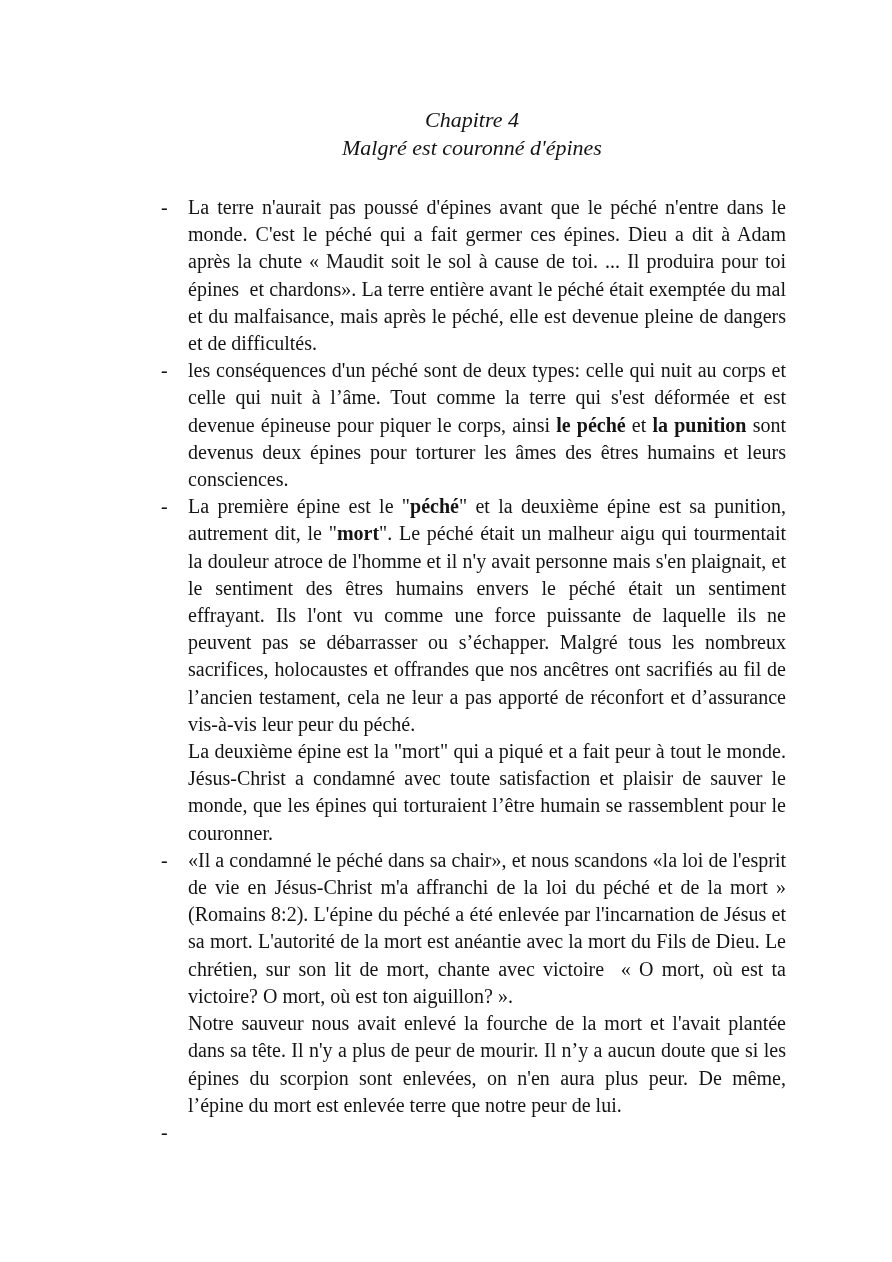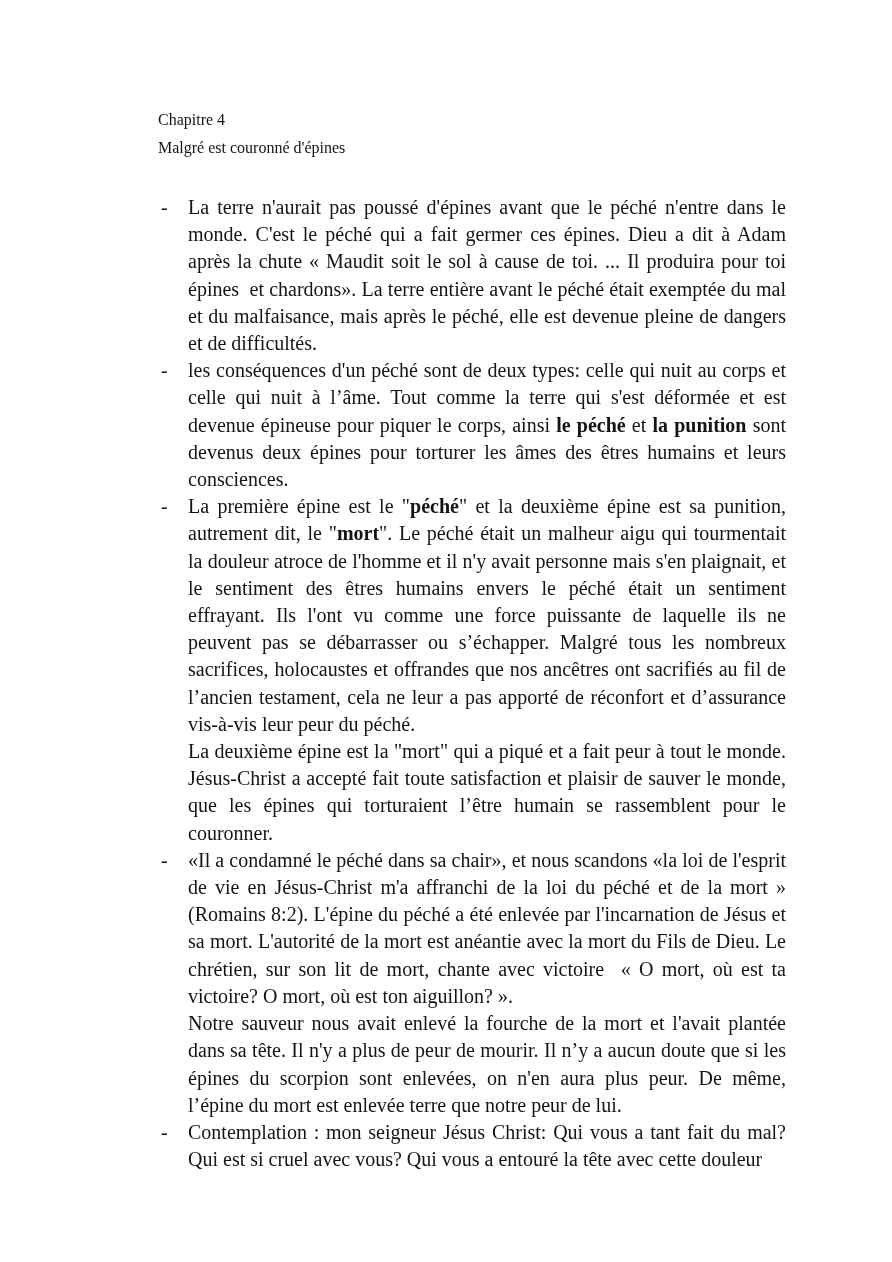--- a/index.html
+++ b/index.html
@@ -15,23 +15,24 @@
     color: #141414;
     overflow: hidden;
   }
   .page {
     position: absolute;
     left: 158px;
     top: 106px;
     width: 628px;
   }
   .title-block {
-    text-align: left;
-    font-size: 16px;
+    text-align: center;
+    font-size: 22px;
     line-height: 28px;
+    font-style: italic;
   }
   .doc-body {
     margin-top: 32px;
     font-size: 20px;
     line-height: 27.2px;
   }
   .para {
     position: relative;
     padding-left: 30px;
     text-align: justify;
@@ -52,18 +53,18 @@
 
 <div class="page">
   <div class="title-block">
     <div>Chapitre 4</div>
     <div>Malgré est couronné d'épines</div>
   </div>
   <div class="doc-body">
       <div class="para"><span class="marker">-</span><span class="run">La terre n'aurait pas poussé d'épines avant que le péché n'entre dans le monde. C'est le péché qui a fait germer ces épines. Dieu a dit à Adam après la chute « Maudit soit le sol à cause de toi. ... Il produira pour toi épines  et chardons». La terre entière avant le péché était exemptée du mal et du malfaisance, mais après le péché, elle est devenue pleine de dangers et de difficultés.</span></div>
       <div class="para"><span class="marker">-</span><span class="run">les conséquences d'un péché sont de deux types: celle qui nuit au corps et celle qui nuit à l’âme. Tout comme la terre qui s'est déformée et est devenue épineuse pour piquer le corps, ainsi </span><span class="run-bold">le péché</span><span class="run"> et </span><span class="run-bold">la punition</span><span class="run"> sont devenus deux épines pour torturer les âmes des êtres humains et leurs consciences.</span></div>
       <div class="para"><span class="marker">-</span><span class="run">La première épine est le "</span><span class="run-bold">péché</span><span class="run">" et la deuxième épine est sa punition, autrement dit, le "</span><span class="run-bold">mort</span><span class="run">". Le péché était un malheur aigu qui tourmentait la douleur atroce de l'homme et il n'y avait personne mais s'en plaignait, et le sentiment des êtres humains envers le péché était un sentiment effrayant. Ils l'ont vu comme une force puissante de laquelle ils ne peuvent pas se débarrasser ou s’échapper. Malgré tous les nombreux sacrifices, holocaustes et offrandes que nos ancêtres ont sacrifiés au fil de l’ancien testament, cela ne leur a pas apporté de réconfort et d’assurance vis-à-vis leur peur du péché.</span></div>
-      <div class="para"><span class="run">La deuxième épine est la "mort" qui a piqué et a fait peur à tout le monde. Jésus-Christ a accepté fait toute satisfaction et plaisir de sauver le monde, que les épines qui torturaient l’être humain se rassemblent pour le couronner.</span></div>
+      <div class="para"><span class="run">La deuxième épine est la "mort" qui a piqué et a fait peur à tout le monde. Jésus-Christ a condamné avec toute satisfaction et plaisir de sauver le monde, que les épines qui torturaient l’être humain se rassemblent pour le couronner.</span></div>
       <div class="para"><span class="marker">-</span><span class="run">«Il a condamné le péché dans sa chair», et nous scandons «la loi de l'esprit de vie en Jésus-Christ m'a affranchi de la loi du péché et de la mort » (Romains 8:2). L'épine du péché a été enlevée par l'incarnation de Jésus et sa mort. L'autorité de la mort est anéantie avec la mort du Fils de Dieu. Le chrétien, sur son lit de mort, chante avec victoire  « O mort, où est ta victoire? O mort, où est ton aiguillon? ».</span></div>
       <div class="para"><span class="run">Notre sauveur nous avait enlevé la fourche de la mort et l'avait plantée dans sa tête. Il n'y a plus de peur de mourir. Il n’y a aucun doute que si les épines du scorpion sont enlevées, on n'en aura plus peur. De même, l’épine du mort est enlevée terre que notre peur de lui.</span></div>
-      <div class="para"><span class="marker">-</span><span class="run">Contemplation : mon seigneur Jésus Christ: Qui vous a tant fait du mal? Qui est si cruel avec vous? Qui vous a entouré la tête avec cette douleur</span></div>
+      <div class="para"><span class="marker">-</span></div>
     </div>
 </div>
 
 </body></html>

